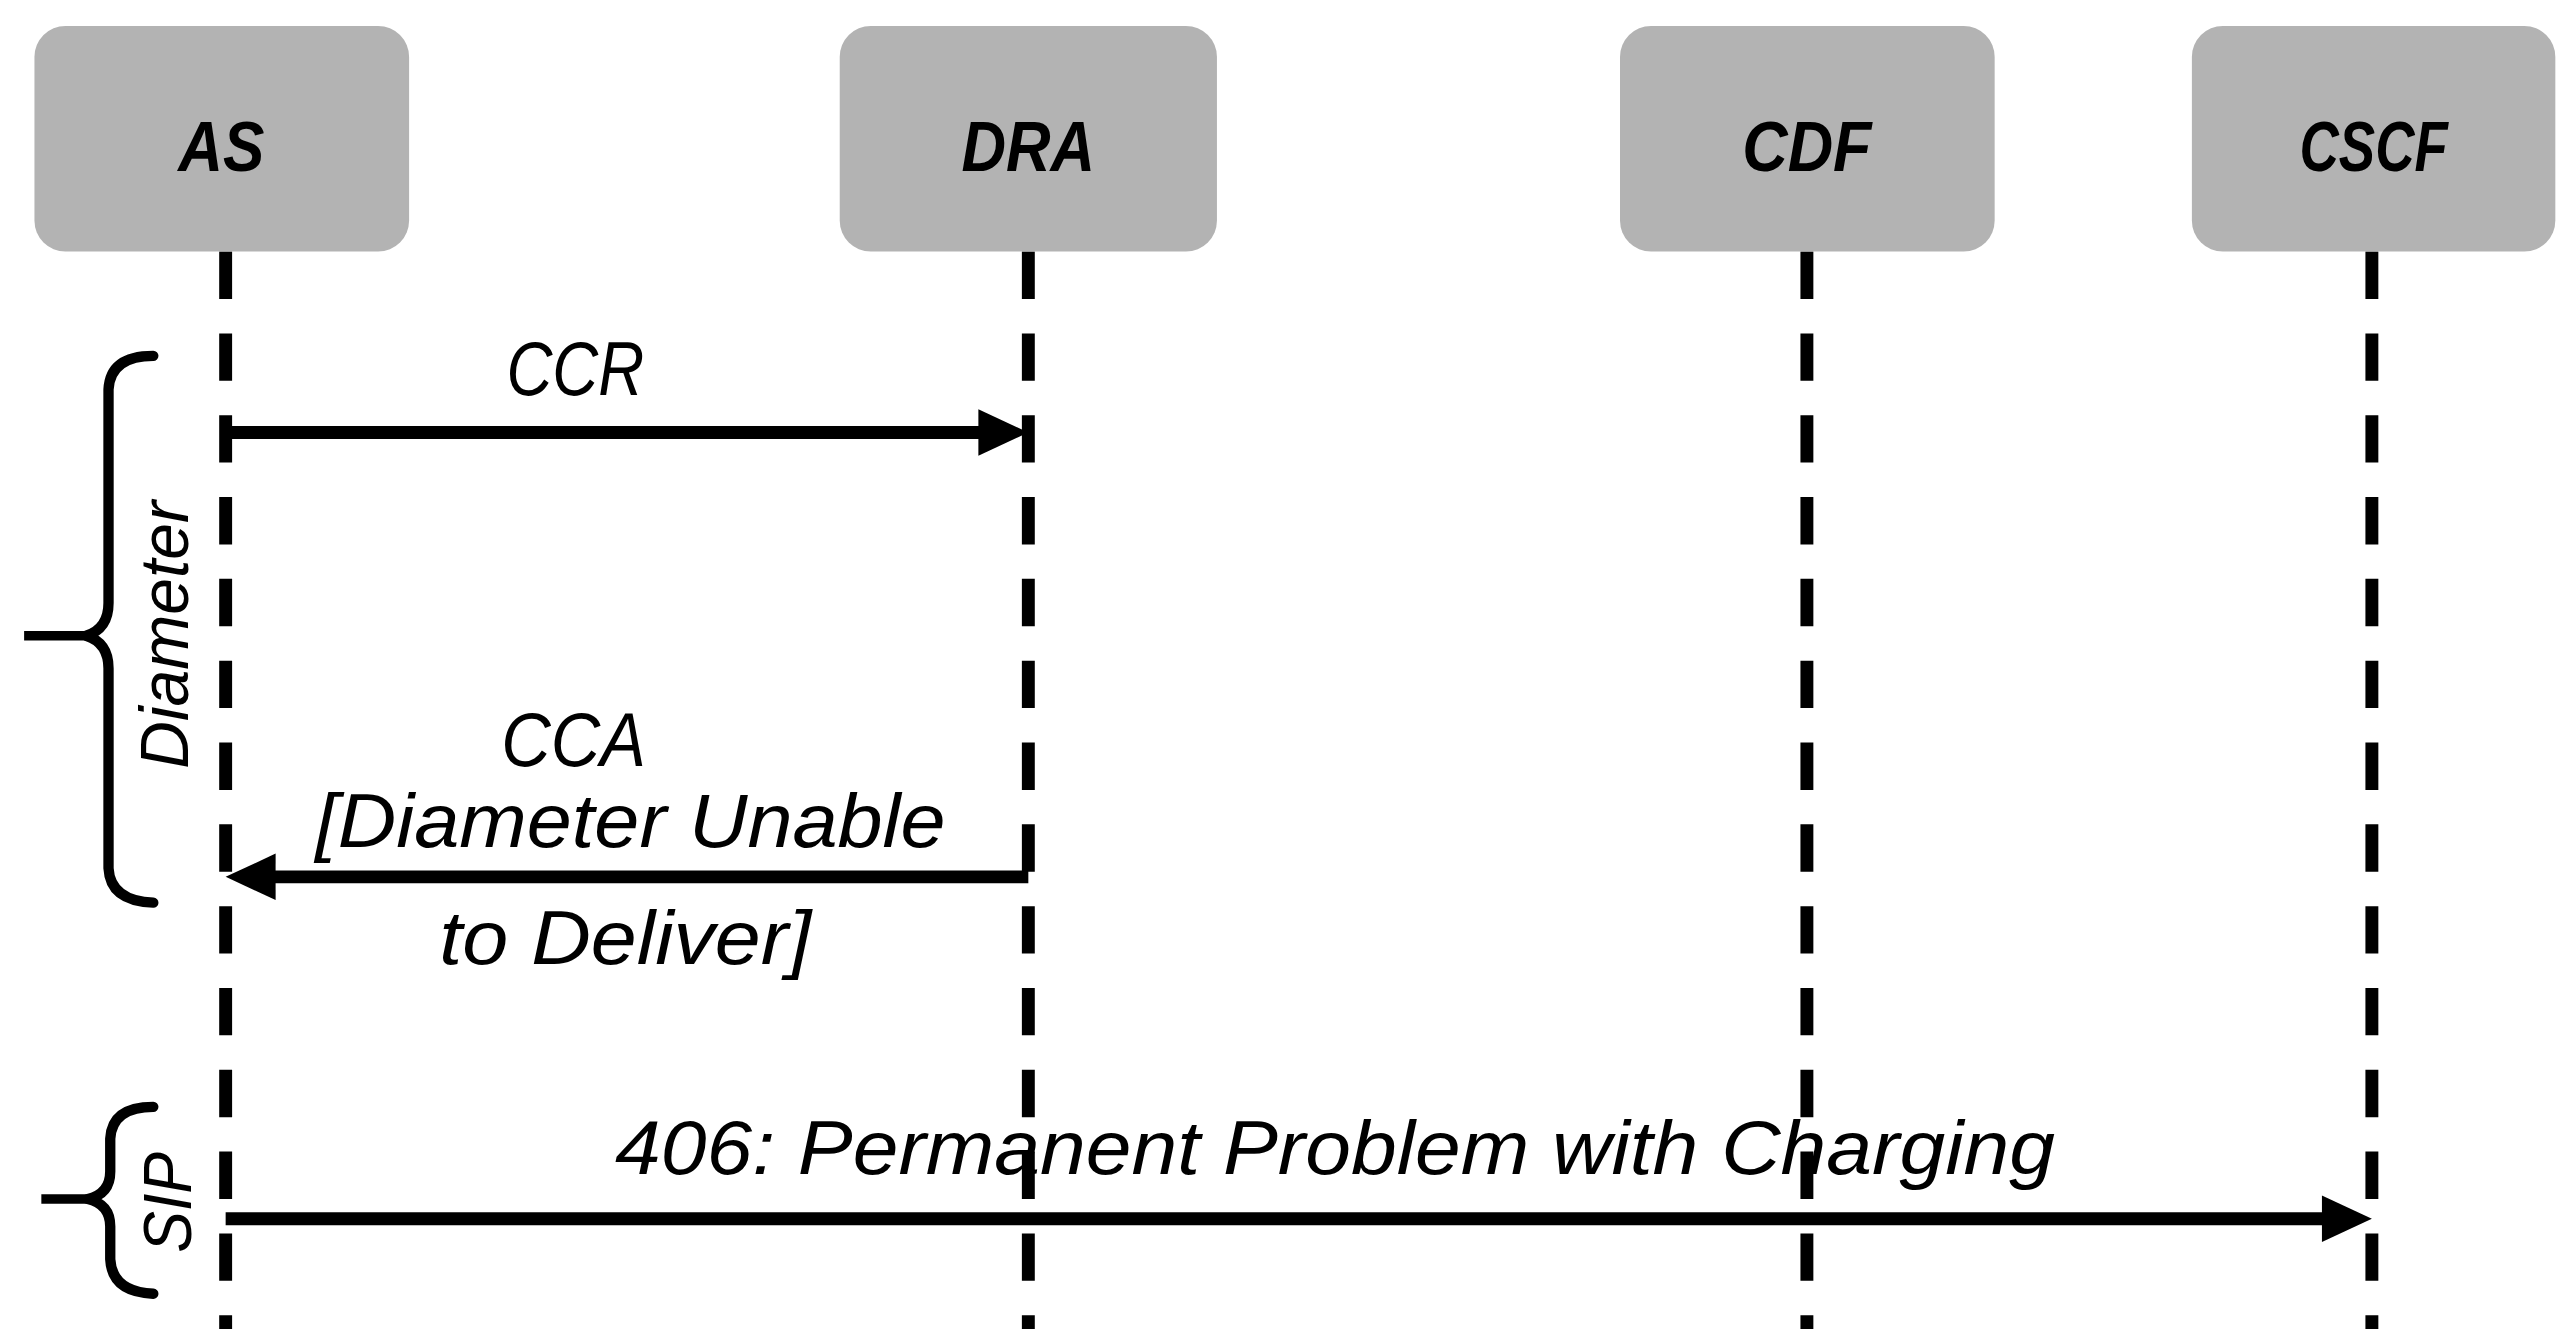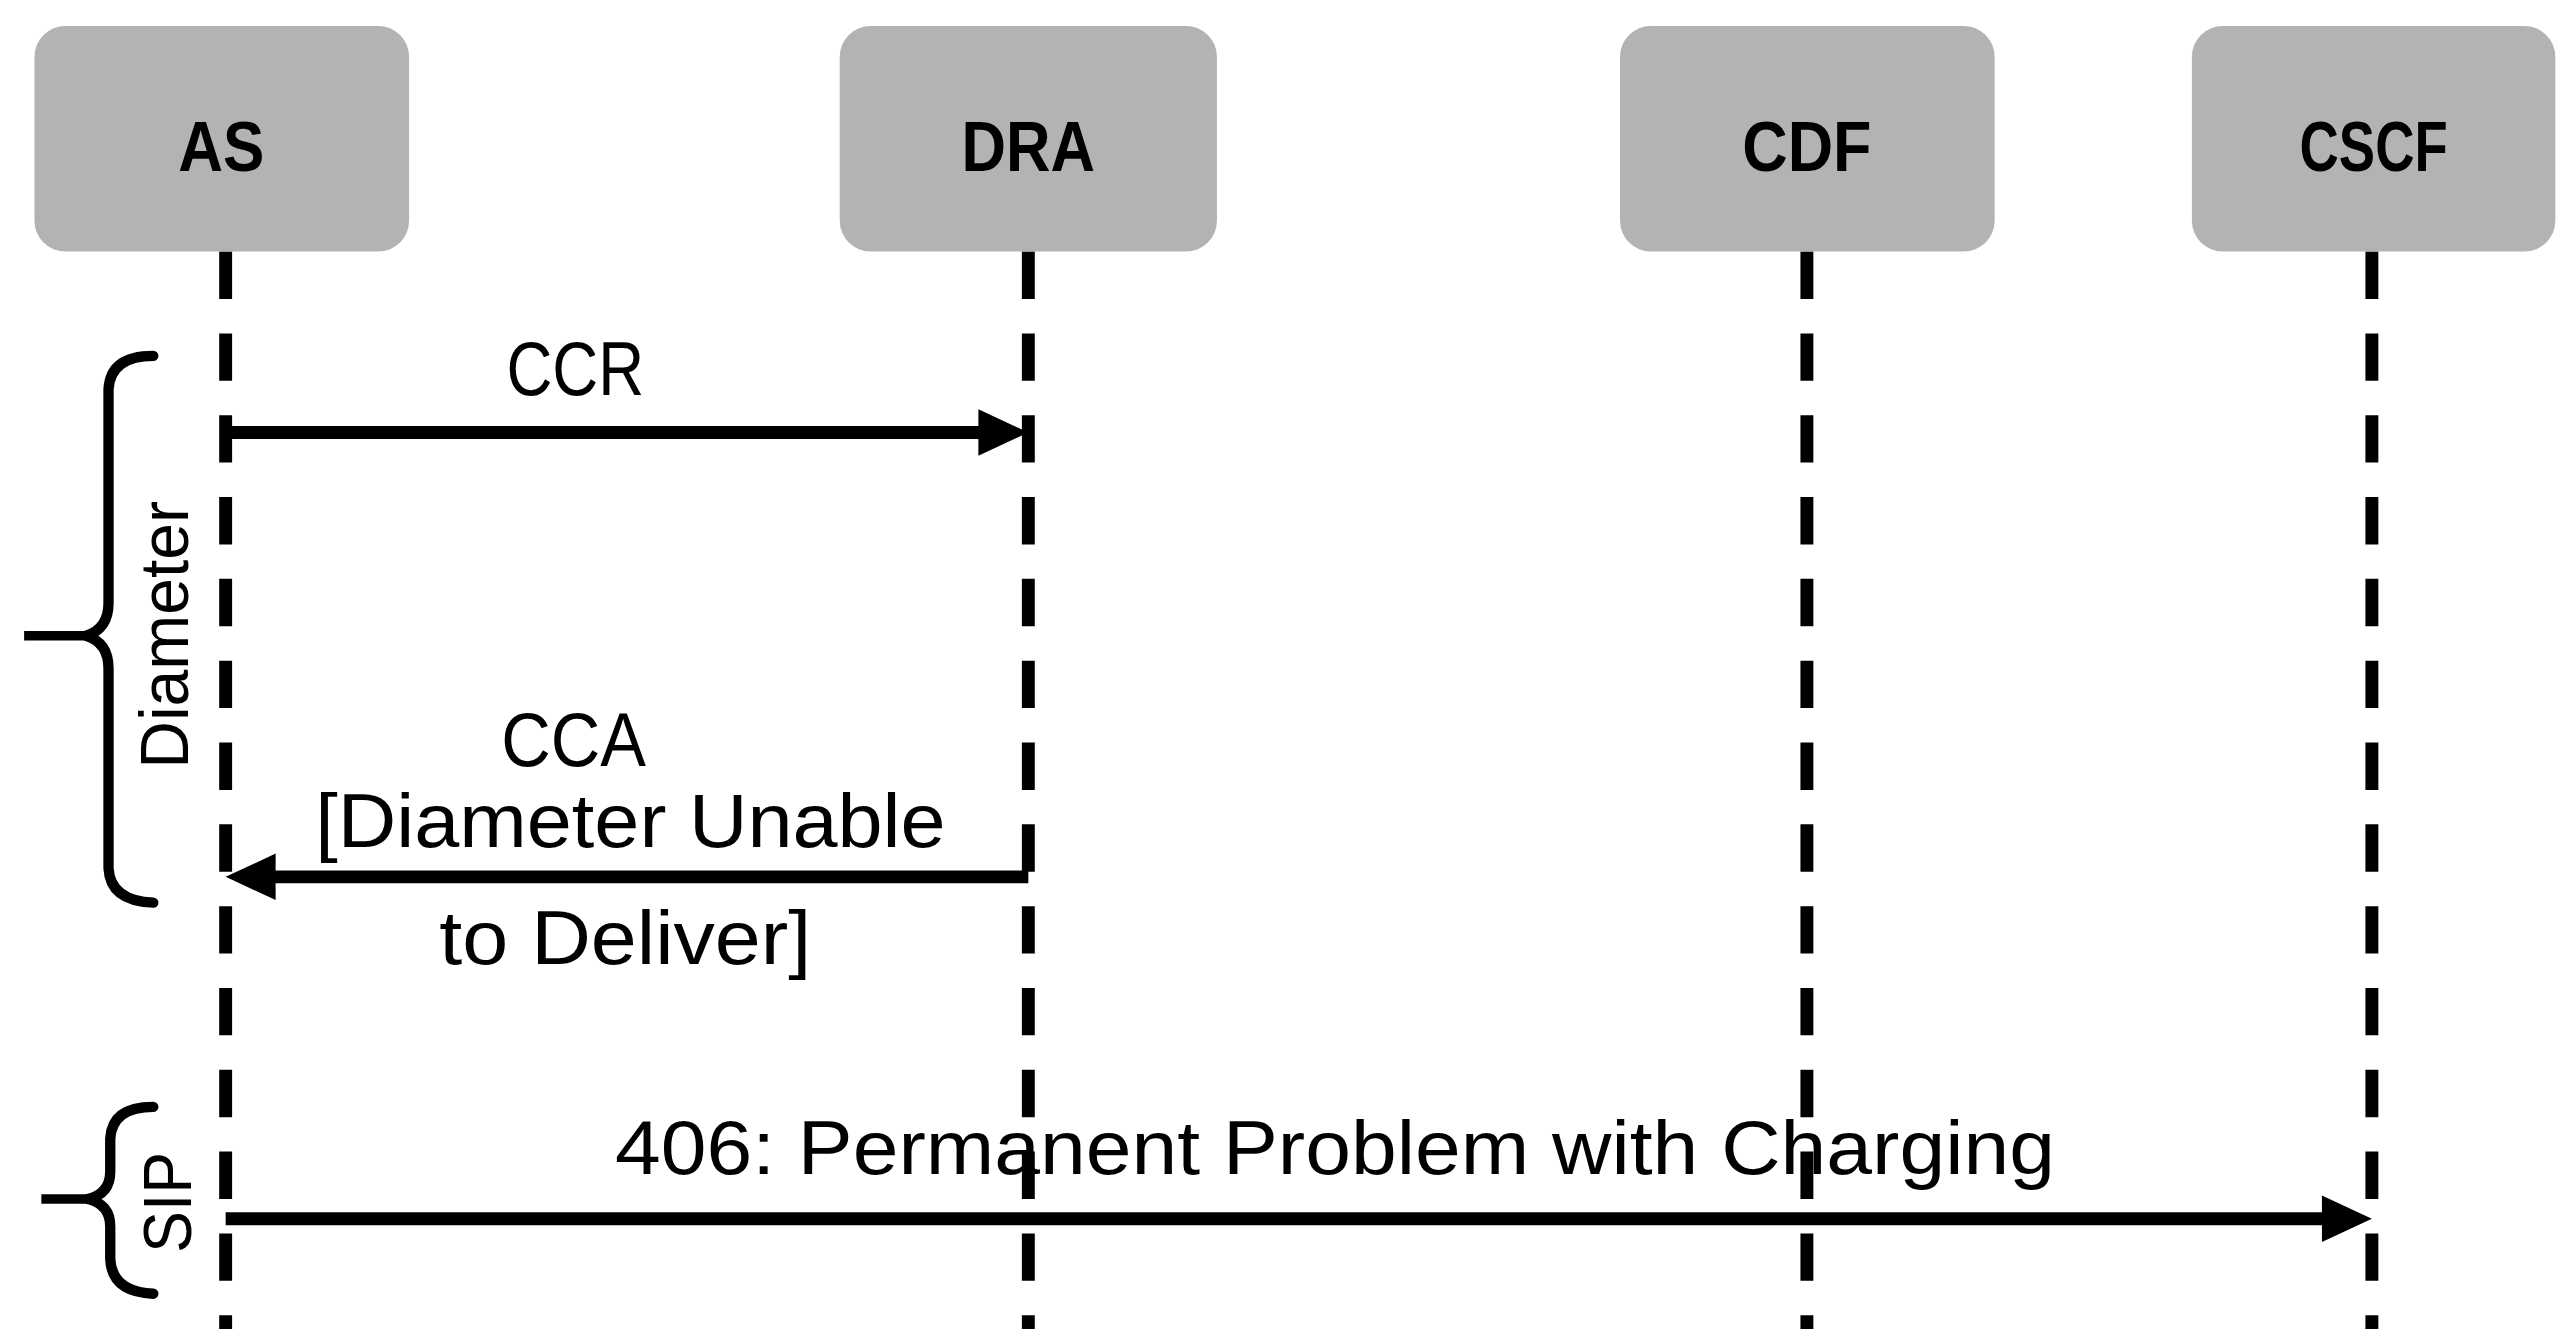--- a/index.html
+++ b/index.html
@@ -6,20 +6,21 @@
     margin: 0;
     padding: 0;
     background: #ffffff;
   }
   .canvas-wrap {
     width: 2576px;
     height: 1330px;
     position: relative;
     background: #ffffff;
     overflow: hidden;
+    font-style: italic;
   }
   svg {
     display: block;
     font-family: "Liberation Sans", sans-serif;
   }
   .participant-label {
     font-size: 82px;
     font-weight: 700;
     fill: #000000;
     text-anchor: middle;

